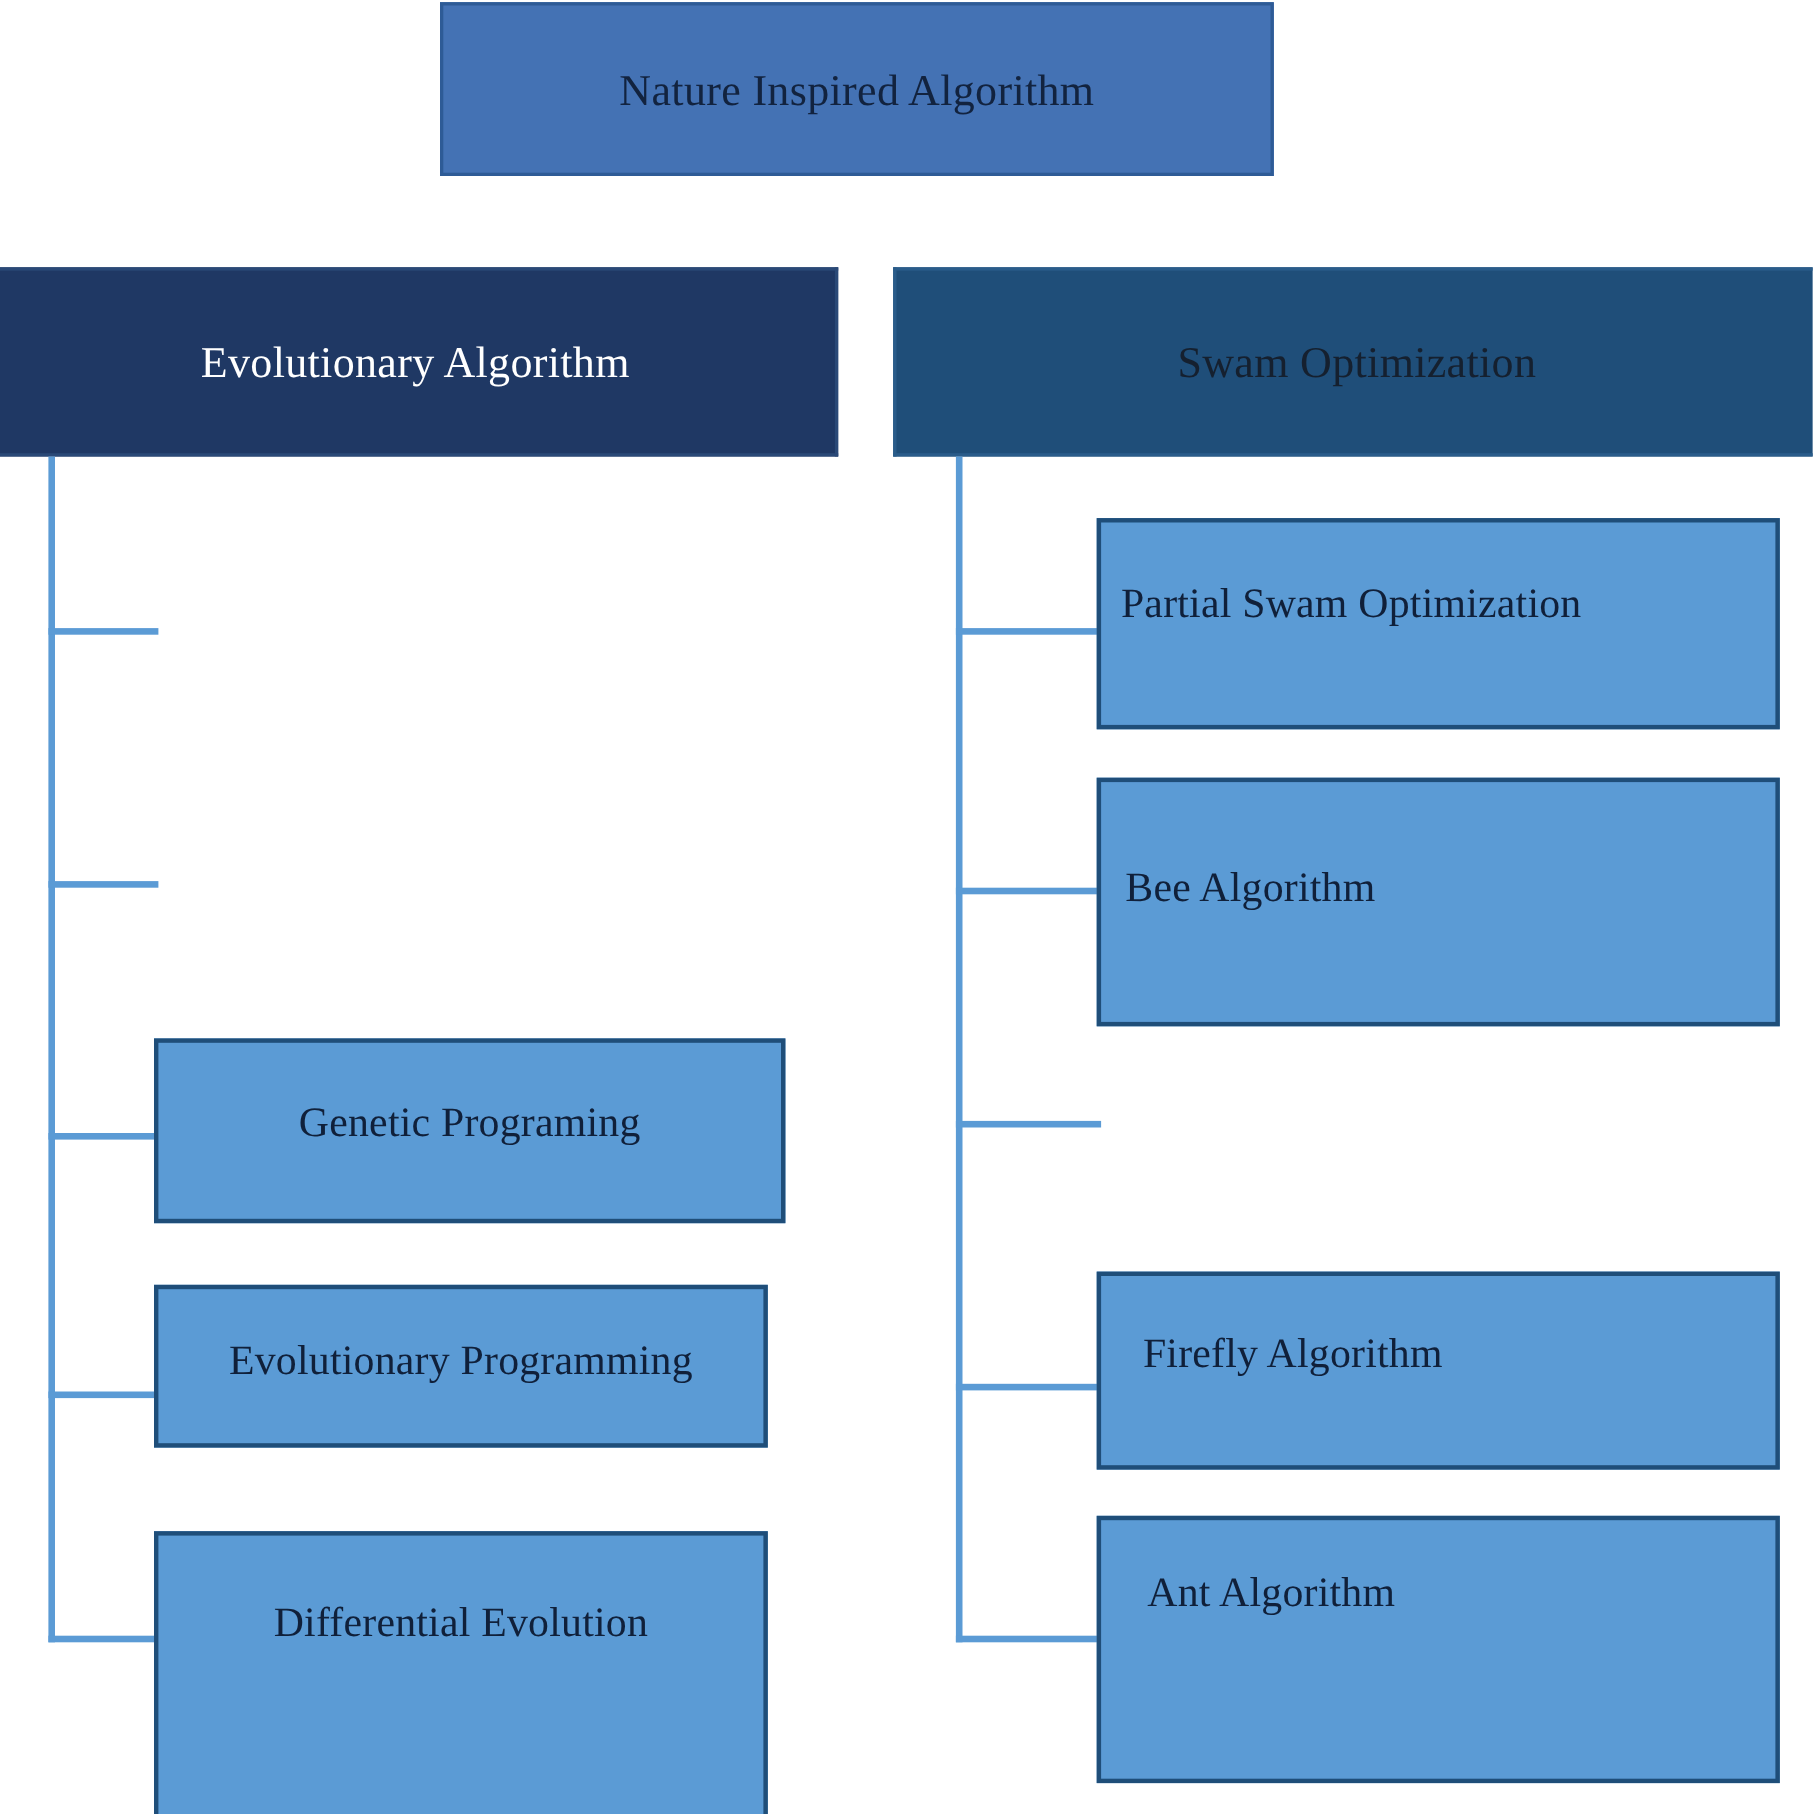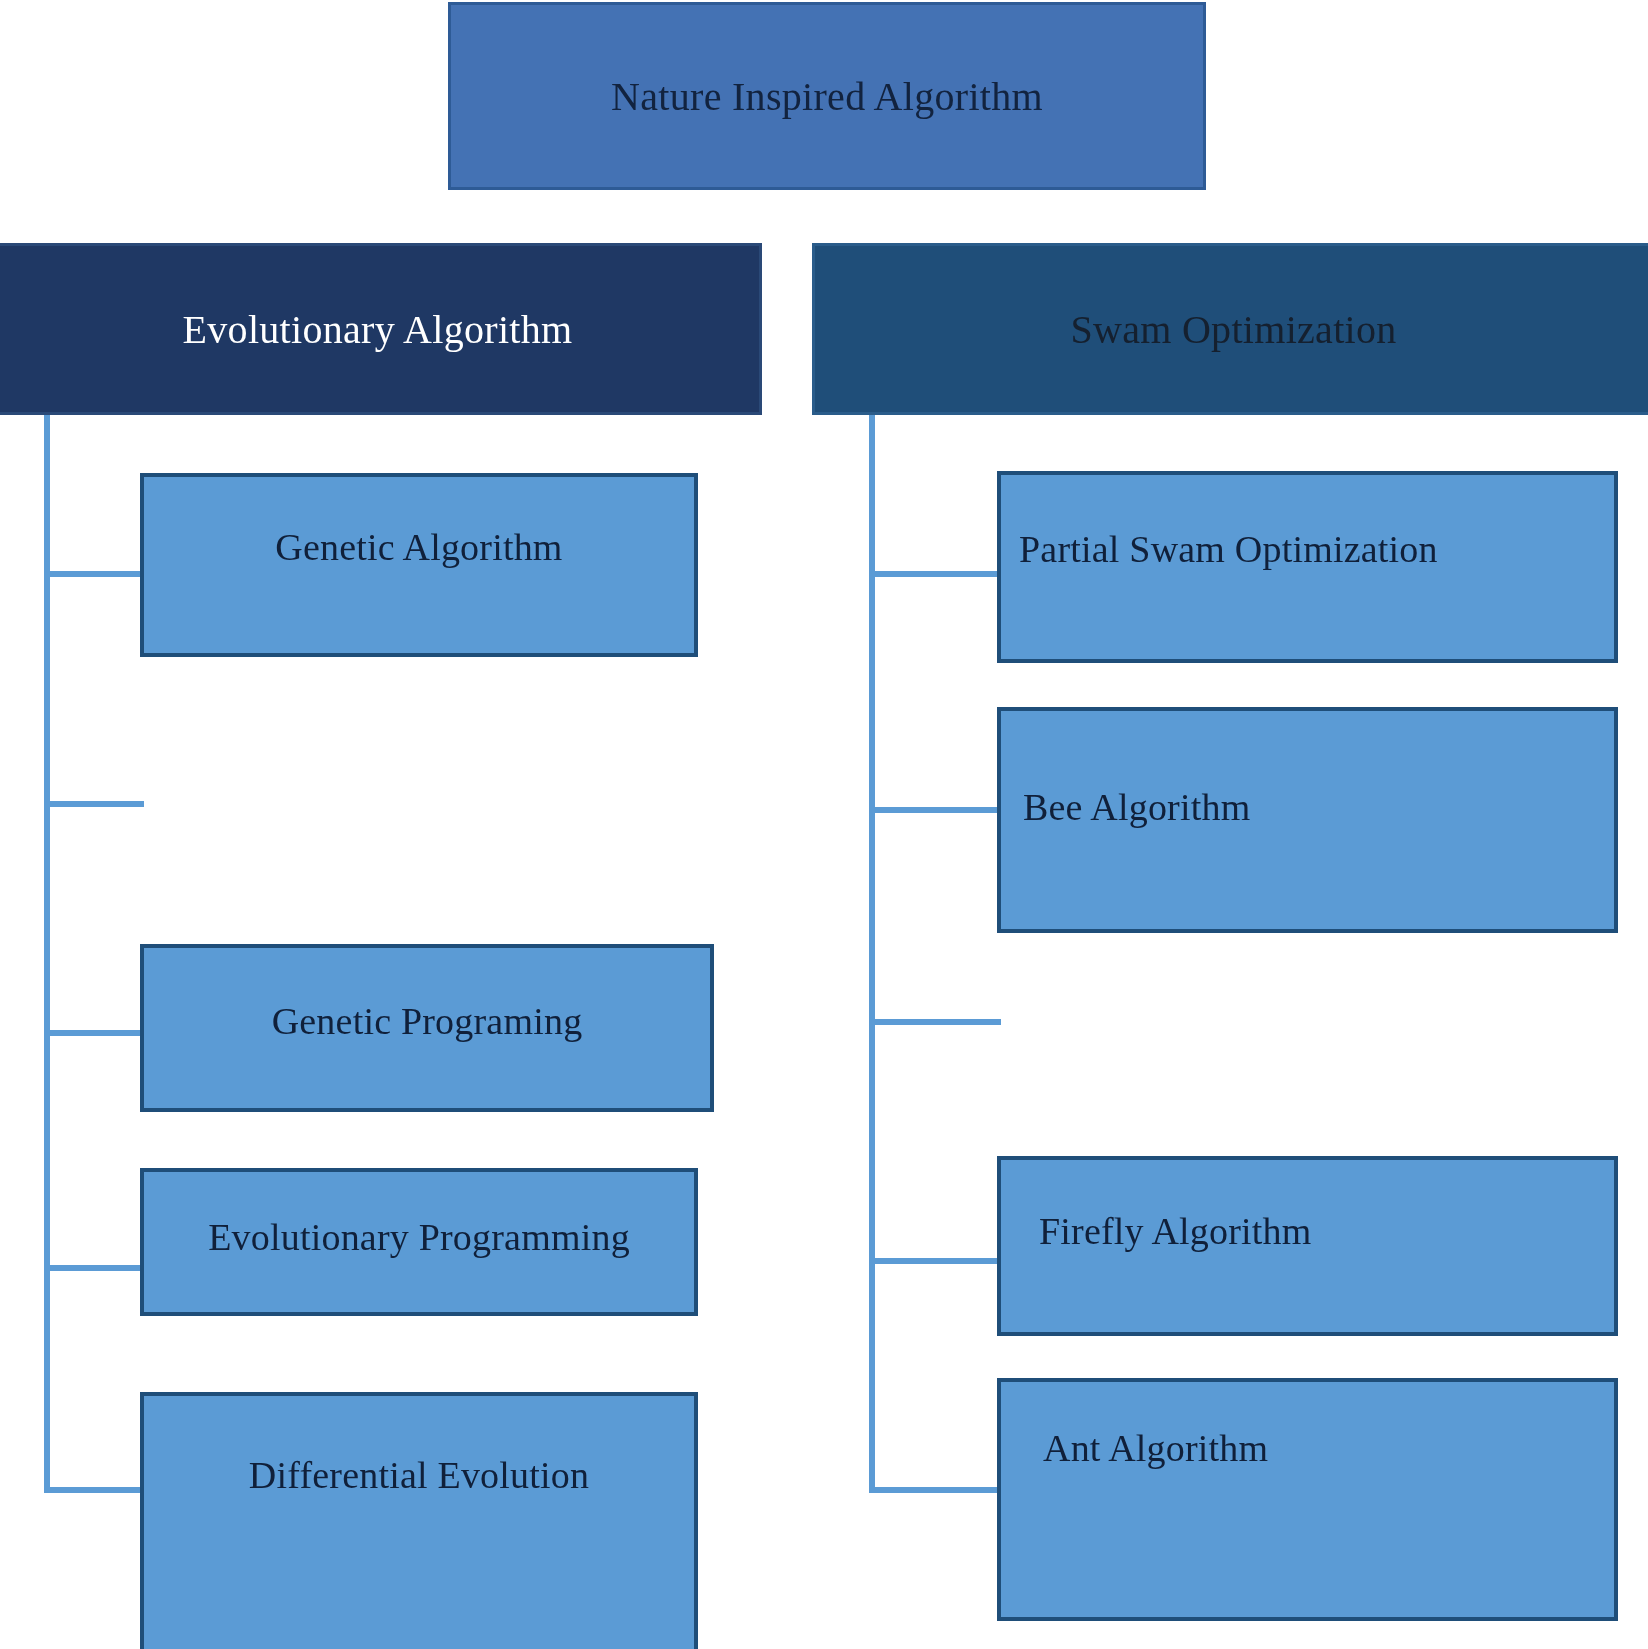--- a/index.html
+++ b/index.html
@@ -89,21 +89,21 @@
     position: absolute;
     height: 6px;
     background: #5b9bd5;
   }
 </style>
 </head>
 <body>
 
 <div id="canvas">
 
-  <div class="node root-node" style="left:400px; top:2px; width:758px; height:188px;margin-left:48px;">
+  <div class="node root-node" style="left:400px; top:2px; width:758px; height:158px;">
     <span class="label">Nature Inspired Algorithm</span>
   </div>
 
   <div class="node branch-node branch-left" style="left:-4px; top:243px; width:766px; height:172px;">
     <span class="label">Evolutionary Algorithm</span>
   </div>
 
   <div class="node branch-node branch-right" style="left:812px; top:243px; width:840px; height:172px;">
     <span class="label">Swam Optimization</span>
   </div>
@@ -117,23 +117,20 @@
   <div class="branchline" style="left:44px; top:1487px; width:100px;"></div>
 
   <div class="trunk" style="left:869px; top:415px; height:1078px;"></div>
 
   <div class="branchline" style="left:869px; top:571px;  width:132px;"></div>
   <div class="branchline" style="left:869px; top:807px;  width:132px;"></div>
   <div class="branchline" style="left:869px; top:1019px; width:132px;"></div>
   <div class="branchline" style="left:869px; top:1258px; width:132px;"></div>
   <div class="branchline" style="left:869px; top:1487px; width:132px;"></div>
 
-  <div class="node leaf-node leaf-left" style="left:140px; top:473px; width:558px; height:184px; padding:0 14px 36px 14px;">
-    <span class="label">Genetic Algorithm</span>
-  </div>
 
 
   <div class="node leaf-node leaf-left" style="left:140px; top:944px; width:574px; height:168px; padding:0 14px 14px 14px;">
     <span class="label">Genetic Programing</span>
   </div>
 
   <div class="node leaf-node leaf-left" style="left:140px; top:1168px; width:558px; height:148px; padding:0 14px 10px 14px;">
     <span class="label">Evolutionary Programming</span>
   </div>
 

